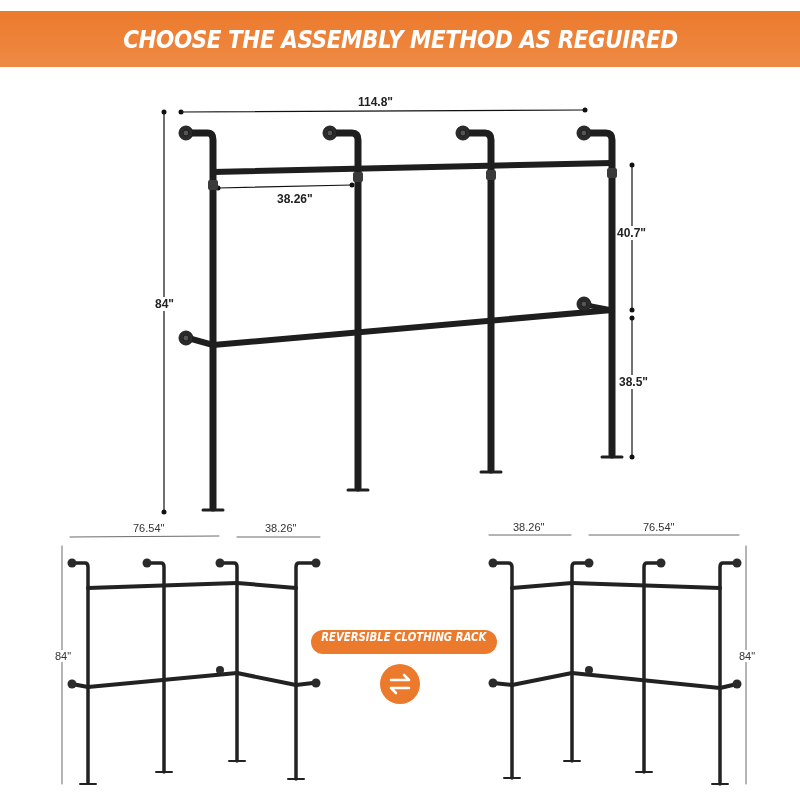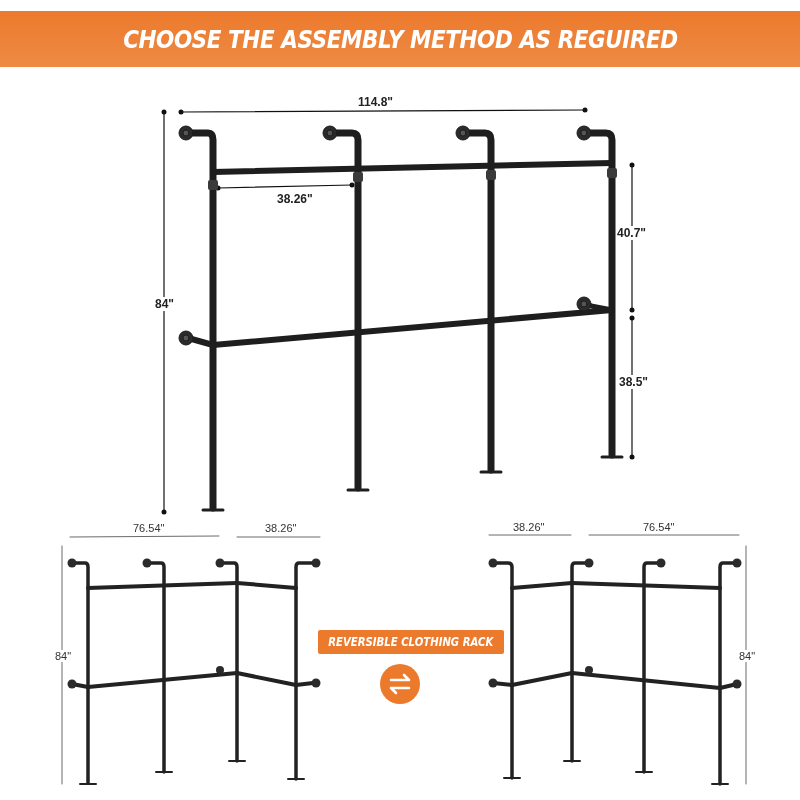--- a/index.html
+++ b/index.html
@@ -1,21 +1,21 @@
 <!DOCTYPE html>
 <html><head>
 <meta charset="utf-8">
 <style>
   html,body{margin:0;padding:0;background:#ffffff;}
   body{width:800px;height:800px;position:relative;overflow:hidden;font-family:"Liberation Sans",sans-serif;}
   .banner{position:absolute;left:0;top:0;width:800px;height:56px;background:linear-gradient(#ec7a2c,#ee8a45);display:flex;align-items:center;justify-content:center;margin-top:11px;}
   .banner span{color:#fff;font-family:"DejaVu Sans",sans-serif;font-weight:bold;font-style:italic;font-size:25px;letter-spacing:-0.5px;transform:scaleX(0.86);white-space:nowrap;}
   .dim{position:absolute;font-family:"Liberation Sans",sans-serif;font-weight:bold;color:#222;background:#fff;padding:0 1px;white-space:nowrap;}
   .dim.sm{font-weight:normal;color:#333;font-size:11px;background:transparent;}
-  .badge{position:absolute;left:318px;top:630px;width:186px;height:24px;background:#ec7a2c;border-radius:2px;display:flex;align-items:center;justify-content:center;}
+  .badge{position:absolute;left:311px;top:630px;width:186px;height:24px;background:#ec7a2c;border-radius:12px;display:flex;align-items:flex-start;justify-content:center;}
   .badge span{color:#fff;font-family:"DejaVu Sans",sans-serif;font-weight:bold;font-style:italic;font-size:11.5px;transform:scaleX(0.88);white-space:nowrap;}
   .swap{position:absolute;left:380px;top:664px;width:40px;height:40px;border-radius:50%;background:#ec7a2c;}
   svg.art{position:absolute;left:0;top:0;}
 </style>
 </head>
 <body>
 
 <div class="banner">
   <span>CHOOSE THE ASSEMBLY METHOD AS REGUIRED</span>
 </div>

